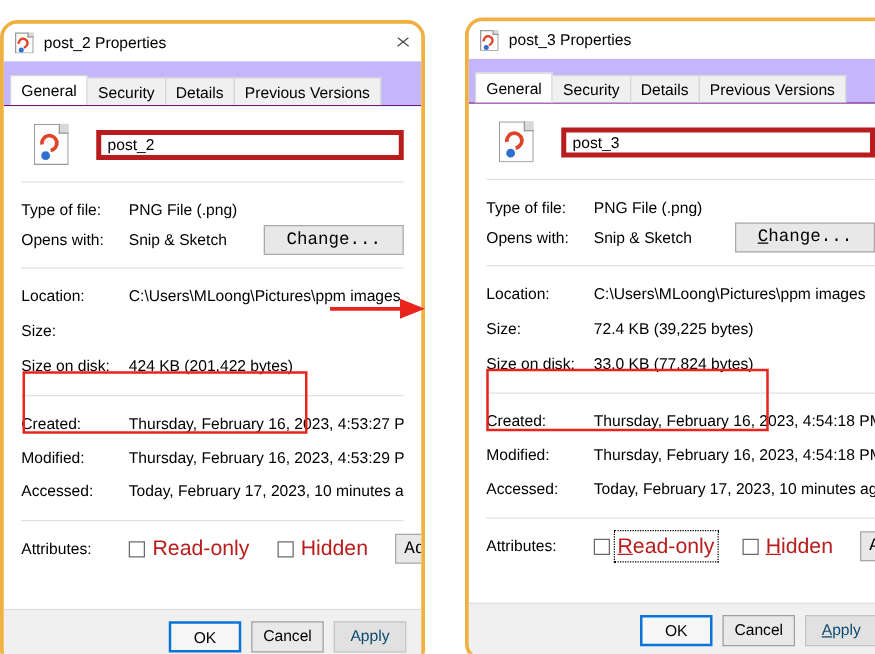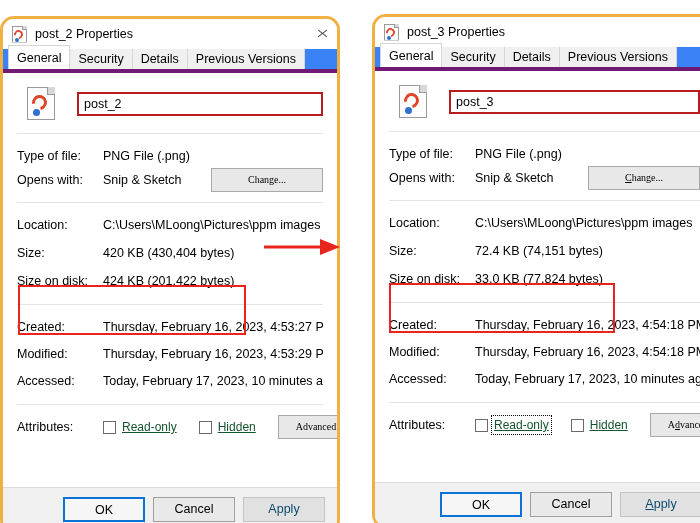--- a/index.html
+++ b/index.html
@@ -100,23 +100,23 @@
   .close-x::after {
     content: "";
     position: absolute; left: 0; top: 5px;
     width: 11px; height: 1.4px;
     background: #4a4a4a;
     transform: rotate(38deg);
   }
 
   
   .tabstrip {
-    height: 24px;
-    background: #3b82f6;
-    border-bottom: 4px solid #701a75;
+    height: 36px;
+    background: #c4b5fd;
+    border-bottom: 1px solid #701a75;
     display: flex;
     align-items: flex-end;
     padding-left: 5px;
     flex: 0 0 auto;
   }
   .tab {
     height: 22px;
     padding: 0 8px;
     font-size: 12.5px;
     color: #000;
@@ -166,21 +166,21 @@
     width: 15px; height: 15px;
     border-width: 3px;
   }
   .file-icon .snip-dot {
     left: 6px; bottom: 4px;
     width: 7px; height: 7px;
   }
   .name-input {
     flex: 1 1 auto;
     height: 24px;
-    border: 2px solid #b91c1c;
+    border: 4px solid #b91c1c;
     background: #ffffff;
     font-size: 12.5px;
     color: #000;
     padding: 0 5px;
     line-height: 22px;
     font-family: "Liberation Sans", sans-serif;
     outline: none;
   }
 
   .hr { height: 1px; background: #e2e2e2; margin: 0 0 0 0; }
@@ -202,41 +202,41 @@
   }
   .row .val {
     flex: 1 1 auto;
     white-space: nowrap;
     overflow: hidden;
   }
 
   .btn {
     border: 1px solid #a9a9a9;
     background: #e8e8e8;
-    font-size: 10px;
-    font-family: Liberation Serif, serif;
+    font-size: 14px;
+    font-family: Liberation Mono, monospace;
     color: #000;
     height: 24px;
     min-width: 96px;
     padding: 0 6px;
     cursor: default;
     line-height: 20px;
   }
   .btn.change { min-width: 112px; }
   .btn.adv { min-width: 84px; }
 
   
   .cbx-wrap { display: flex; align-items: center; gap: 6px; margin-right: 22px; }
   .cbx {
     width: 13px; height: 13px;
     border: 1px solid #6b6b6b;
     background: #ffffff;
     flex: 0 0 auto;
   }
-  .cbx-label { font-size: 12px; color: #14532d; white-space: nowrap; text-decoration: underline; }
+  .cbx-label { font-size: 17px; color: #b91c1c; white-space: nowrap; }
   .focus-ring { outline: 1px dotted #000; outline-offset: 2px; }
   .acc { text-decoration: underline; }
 
   
   .redbox {
     position: absolute;
     border: 2px solid #e8241c;
     pointer-events: none;
     z-index: 5;
   }
@@ -247,21 +247,21 @@
     background: #f0f0f0;
     border-top: 1px solid #dcdcdc;
     display: flex;
     align-items: center;
     justify-content: flex-end;
     padding-right: 12px;
     gap: 8px;
     flex: 0 0 auto;
   }
   .bbtn {
-    width: 82px; height: 25px;
+    width: 58px; height: 25px;
     border: 1px solid #a0a0a0;
     background: #e9e9e9;
     font-size: 12.5px;
     font-family: "Liberation Sans", sans-serif;
     color: #000;
     cursor: default;
     line-height: 21px;
   }
   .bbtn.default {
     border: 2px solid #0a73d6;
@@ -342,21 +342,20 @@
 
       <div class="hr" style="margin-top:10px"></div>
 
       <div class="rows">
         <div class="row">
           <span class="lbl">Location:</span>
           <span class="val">C:\Users\MLoong\Pictures\ppm images</span>
         </div>
         <div class="row" style="margin-top:4px">
           <span class="lbl">Size:</span>
-          <span class="val">420 KB (430,404 bytes)</span>
         </div>
         <div class="row" style="margin-top:4px">
           <span class="lbl">Size on disk:</span>
           <span class="val">424 KB (201,422 bytes)</span>
         </div>
       </div>
 
       <div class="redbox" style="left:15px; top:212px; width:228px; height:50px;"></div>
 
       <div class="hr" style="margin-top:11px"></div>
@@ -456,21 +455,21 @@
 
       <div class="hr" style="margin-top:10px"></div>
 
       <div class="rows">
         <div class="row">
           <span class="lbl">Location:</span>
           <span class="val">C:\Users\MLoong\Pictures\ppm images</span>
         </div>
         <div class="row" style="margin-top:4px">
           <span class="lbl">Size:</span>
-          <span class="val">72.4 KB (74,151 bytes)</span>
+          <span class="val">72.4 KB (39,225 bytes)</span>
         </div>
         <div class="row" style="margin-top:4px">
           <span class="lbl">Size on disk:</span>
           <span class="val">33.0 KB (77,824 bytes)</span>
         </div>
       </div>
 
       <div class="redbox" style="left:14px; top:212px; width:226px; height:50px;"></div>
 
       <div class="hr" style="margin-top:11px"></div>

